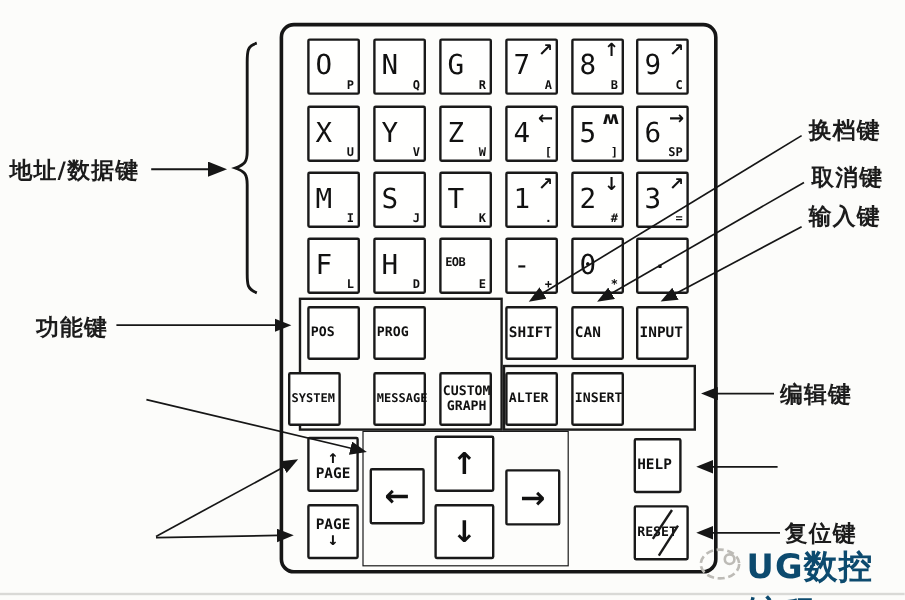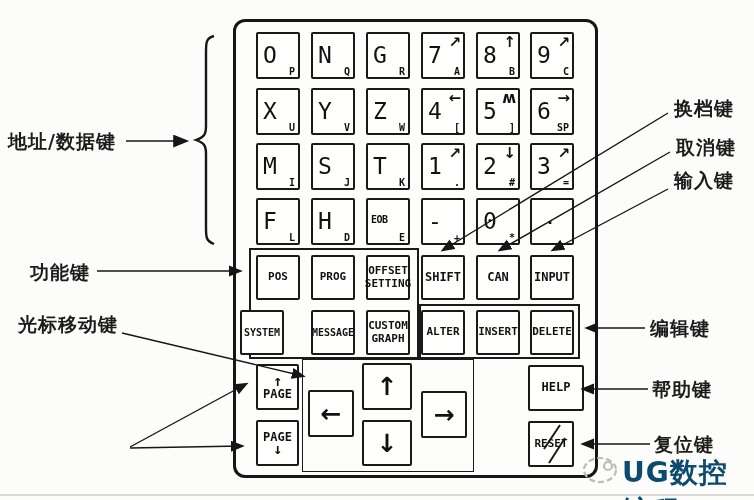--- a/index.html
+++ b/index.html
@@ -30,21 +30,21 @@
   .addr .kg{
     position:absolute;right:2px;top:0;font-size:15px;font-weight:900;line-height:1.1;
   }
   .addr .ks{
     position:absolute;right:3px;bottom:0;font-size:10px;font-weight:bold;
     font-family:"DejaVu Sans Mono","Liberation Mono",monospace;line-height:1.1;
   }
   .addr.eob .km{font-size:10px;font-weight:bold;left:3px;letter-spacing:-0.5px;top:46%;}
   .addr.dot .km{font-size:16px;font-weight:bold;left:45%;transform:translate(-50%,-50%);}
   .fkey{
-    height:45px;display:flex;align-items:center;justify-content:center;
+    height:45px;display:flex;align-items:center;justify-content:flex-start;
     text-align:center;font-family:"DejaVu Sans Mono","Liberation Mono",monospace;
     font-weight:bold;font-size:11px;line-height:1.15;padding:1px;box-sizing:border-box;
   }
   .cursor-key{display:flex;align-items:center;justify-content:center;
     font-size:25px;font-weight:900;}
   .page-key{display:flex;flex-direction:column;align-items:center;justify-content:center;
     font-size:12px;font-weight:bold;font-family:"DejaVu Sans Mono","Liberation Mono",monospace;line-height:1;}
   .page-key .pk-arrow{font-size:15px;font-weight:900;height:13px;line-height:0.9;}
   .cn-label{
     position:absolute;font-size:19px;font-weight:700;color:#1c1c1c;
@@ -194,23 +194,20 @@
       <span class="kg"></span>
       <span class="ks"></span>
   </div>
 
   <div class="key fkey" style="left:256px;top:255px;">
       <span>POS</span>
     </div>
   <div class="key fkey" style="left:311px;top:255px;">
       <span>PROG</span>
     </div>
-  <div class="key fkey" style="left:366px;top:255px;">
-      <span>OFFSET SETTING</span>
-    </div>
   <div class="key fkey" style="left:421px;top:255px;font-size:12px;">
       <span>SHIFT</span>
     </div>
   <div class="key fkey" style="left:476px;top:255px;font-size:12px;">
       <span>CAN</span>
     </div>
   <div class="key fkey" style="left:530px;top:255px;font-size:12px;">
       <span>INPUT</span>
     </div>
 
@@ -221,23 +218,20 @@
       <span>MESSAGE</span>
     </div>
   <div class="key fkey" style="left:366px;top:310px;">
       <span>CUSTOM GRAPH</span>
     </div>
   <div class="key fkey" style="left:421px;top:310px;">
       <span>ALTER</span>
     </div>
   <div class="key fkey" style="left:476px;top:310px;">
       <span>INSERT</span>
-    </div>
-  <div class="key fkey" style="left:530px;top:310px;">
-      <span>DELETE</span>
     </div>
 
   <div class="key page-key" style="left:256px;top:364px;width:43px;height:46px;">
     <span class="pk-arrow">↑</span>
     <span>PAGE</span>
   </div>
   <div class="key page-key" style="left:256px;top:420px;width:43px;height:46px;">
     <span>PAGE</span>
     <span class="pk-arrow">↓</span>
   </div>
@@ -248,39 +242,37 @@
   <div class="key cursor-key" style="left:362px;top:363px;width:50px;height:47px;">
       <span>↑</span>
     </div>
   <div class="key cursor-key" style="left:362px;top:420px;width:50px;height:46px;">
       <span>↓</span>
     </div>
   <div class="key cursor-key" style="left:421px;top:391px;width:46px;height:47px;">
       <span>→</span>
     </div>
 
-  <div class="key fkey" style="left:528px;top:365px;width:56px;height:46px;font-size:12px;">
+  <div class="key fkey" style="left:528px;top:365px;width:40px;height:46px;font-size:12px;">
       <span>HELP</span>
     </div>
   <div class="key fkey" style="left:528px;top:421px;width:46px;height:46px;font-size:11px;">
     <span>RESET</span>
     <svg class="slashes" width="42" height="42" viewBox="0 0 42 42">
       <line x1="30" y1="2" x2="14" y2="26" stroke="#1a1a1a" stroke-width="2"></line>
       <line x1="35" y1="15" x2="19" y2="40" stroke="#1a1a1a" stroke-width="2"></line>
     </svg>
   </div>
 
   <div class="cn-label" style="left:8px;top:129px;">地址/数据键</div>
   <div class="cn-label" style="left:30px;top:260px;">功能键</div>
-  <div class="cn-label" style="left:18px;top:312px;">光标移动键</div>
   <div class="cn-label" style="left:674px;top:96px;">换档键</div>
   <div class="cn-label" style="left:676px;top:135px;">取消键</div>
   <div class="cn-label" style="left:674px;top:168px;">输入键</div>
   <div class="cn-label" style="left:650px;top:316px;">编辑键</div>
-  <div class="cn-label" style="left:652px;top:377px;">帮助键</div>
   <div class="cn-label" style="left:654px;top:432px;">复位键</div>
 
   <div class="watermark-text">UG数控编程</div>
 
   <svg id="annotations" width="754" height="500" viewBox="0 0 754 500">
     <defs>
       <marker id="ah" markerWidth="11" markerHeight="9" refX="8" refY="4" orient="auto">
         <path d="M0,0 L10,4 L0,8 Z" fill="#161616"></path>
       </marker>
     </defs>

